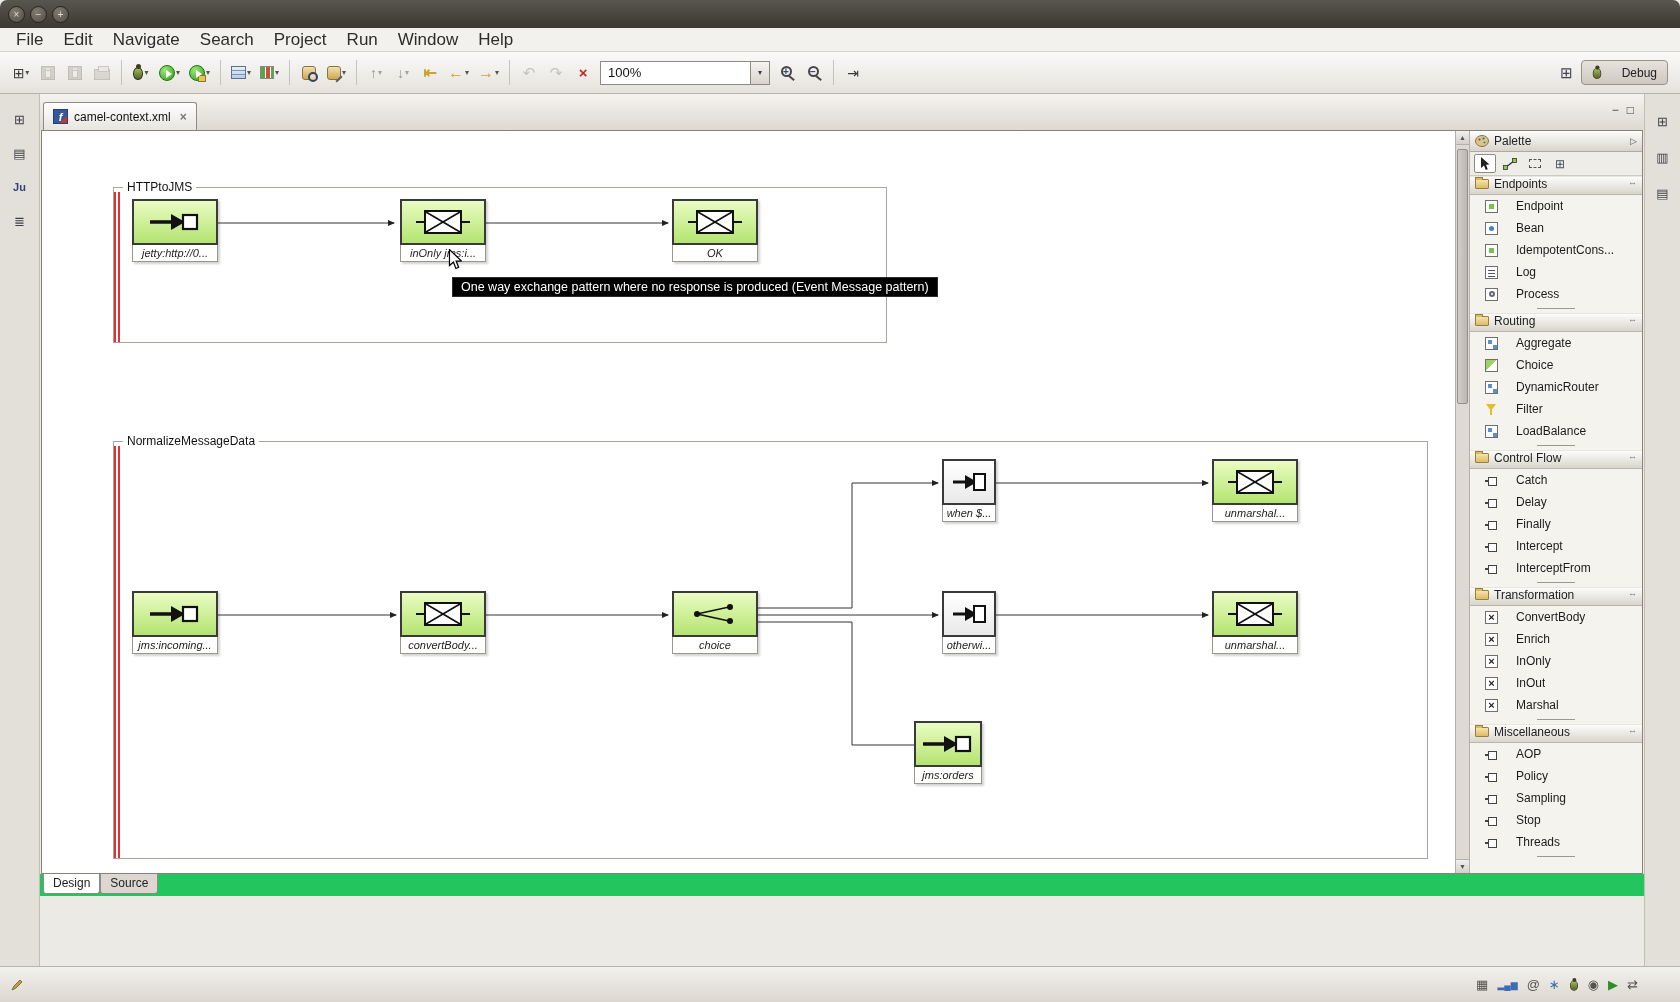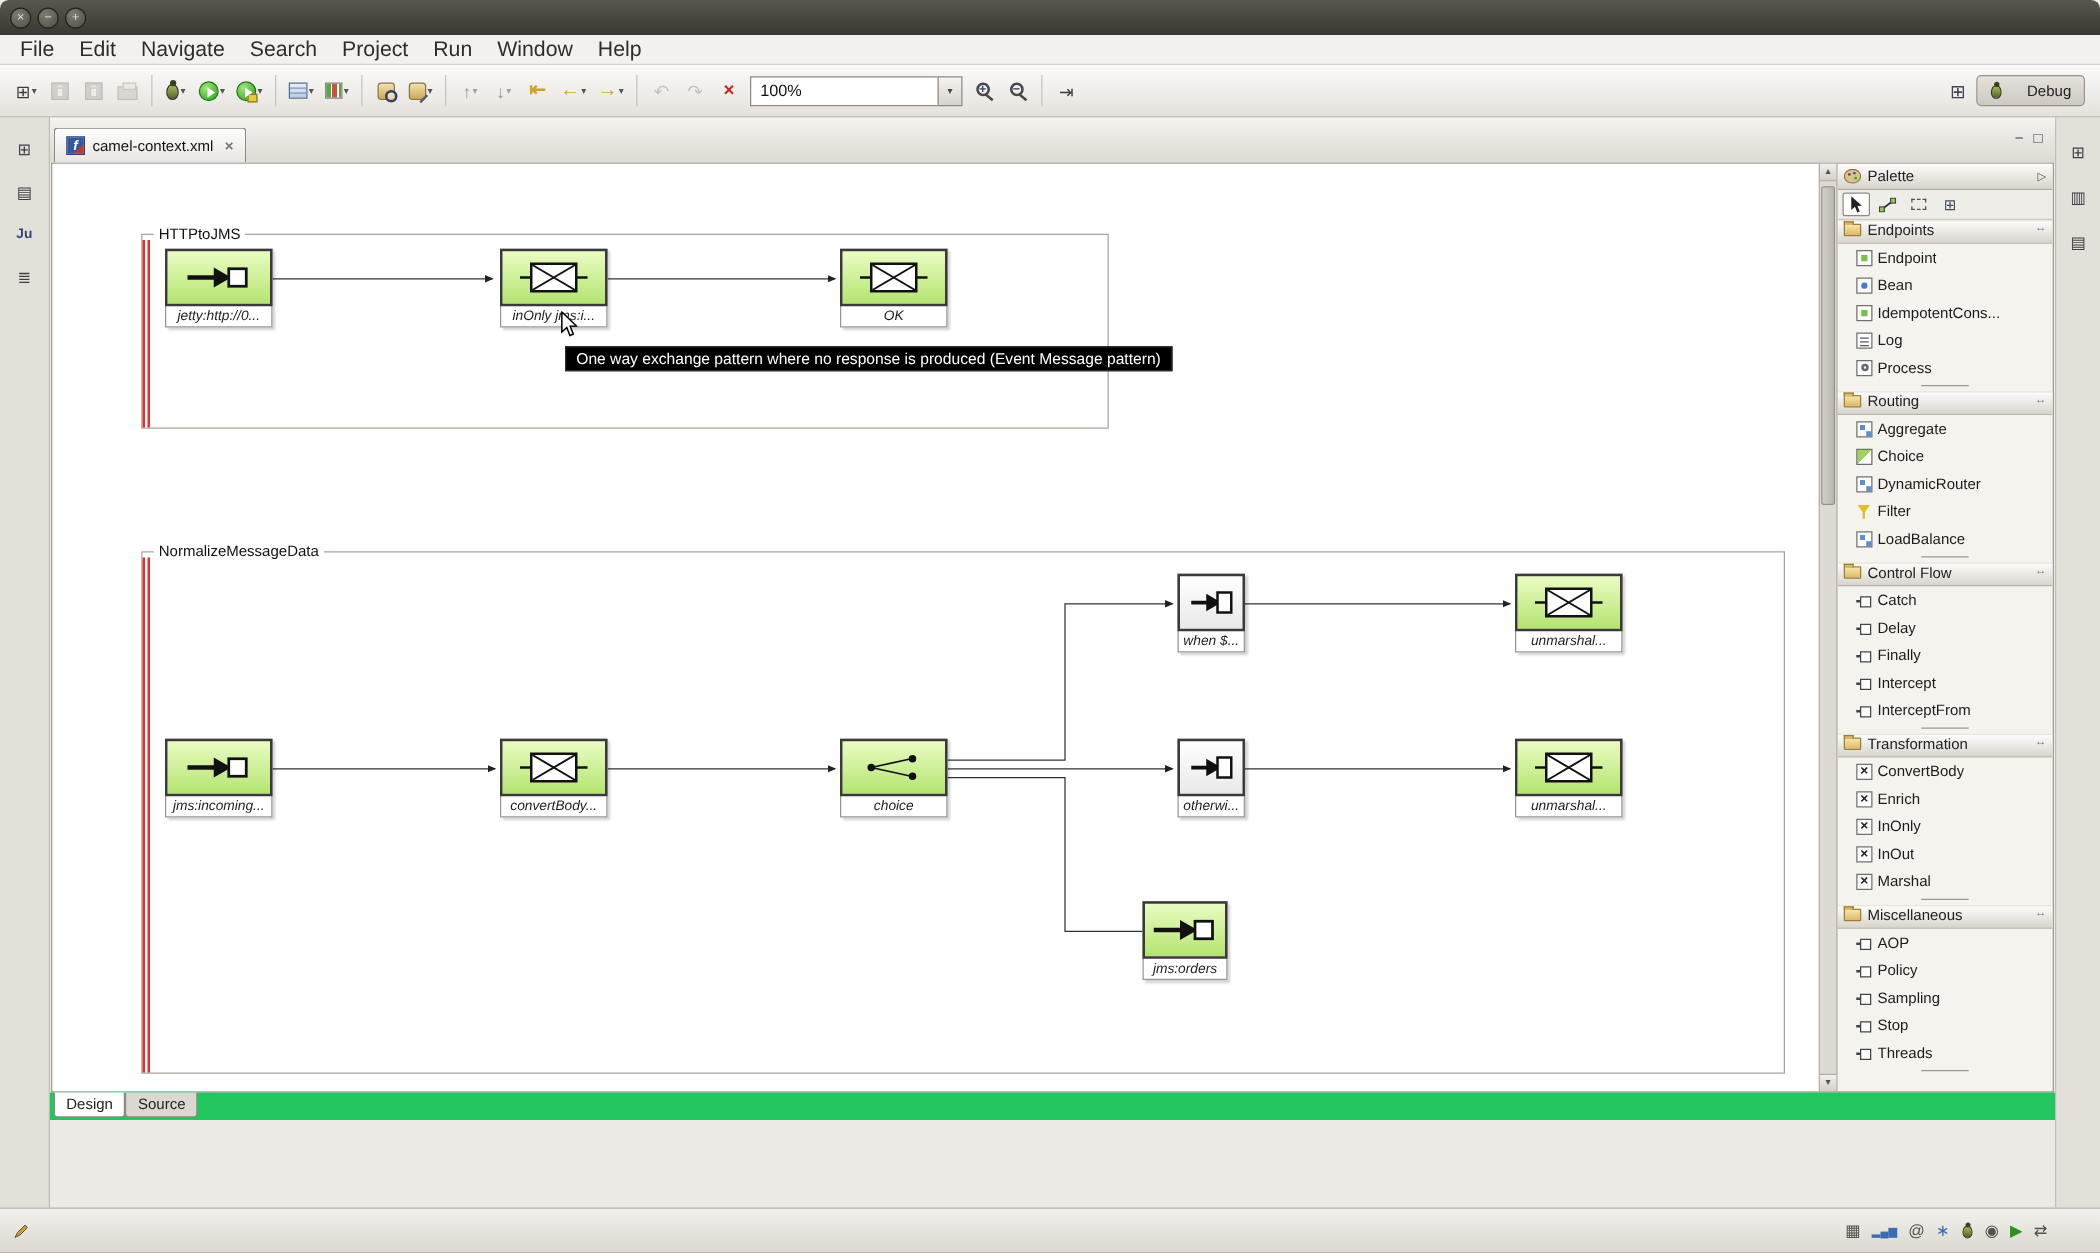--- a/index.html
+++ b/index.html
@@ -96,21 +96,21 @@
   .phead-arrow{margin-left:auto;font-size:9px;color:#555}
   .ptools{height:24px;display:flex;align-items:center;gap:3px;padding:0 4px;background:#efede7;border-bottom:1px solid #cfcbc3}
   .tool{width:22px;height:19px;display:flex;align-items:center;justify-content:center;border:1px solid transparent;border-radius:2px}
   .tool.active{border-color:#8f8b83;background:#fff}
   .marquee{width:12px;height:9px;border:1px dashed #555}
   .glyph12{font-size:12px;color:#44505e;line-height:12px}
   .psec-head{height:19px;display:flex;align-items:flex-start;gap:5px;padding:0 5px;background:linear-gradient(#fcfcfb,#d9d5cd);border-top:1px solid #e9e6e0;border-bottom:1px solid #b9b4ac;color:#222}
   .pin{margin-left:auto;font-size:9px;color:#777}
   .folder{width:14px;height:10px;background:linear-gradient(#f6e4a9,#ddba66);border:1px solid #97803e;border-radius:1px;position:relative;margin-top:2px}
   .folder::before{content:"";position:absolute;top:-3px;left:-1px;width:6px;height:2px;background:#ddba66;border:1px solid #97803e;border-bottom:none}
-  .pitem{height:22px;display:flex;align-items:center;gap:4px;padding-left:15px;color:#1c1c1c}
+  .pitem{height:22px;display:flex;align-items:center;gap:18px;padding-left:15px;color:#1c1c1c}
   .plabel{white-space:nowrap;overflow:hidden}
   .psep{width:38px;margin:3px auto 4px auto;border-top:1px solid #9d988f}
   .pi{width:13px;height:13px;flex:0 0 13px;border:1px solid #6f6f6f;background:#fff;position:relative}
   .pi-green::after{content:"";position:absolute;inset:3px;background:#79c24a}
   .pi-circle::after{content:"";position:absolute;inset:3px;border-radius:50%;background:#4a7ec2}
   .pi-lines::after{content:"";position:absolute;left:2px;right:2px;top:3px;height:1.6px;background:#556;box-shadow:0 3px 0 #556,0 6px 0 #556}
   .pi-gear::after{content:"";position:absolute;inset:2.5px;border-radius:50%;border:2px solid #667}
   .pi-x::after{content:"×";position:absolute;inset:0;text-align:center;font-size:11px;line-height:11.5px;color:#222;font-weight:bold}
   .pi-split{background:linear-gradient(135deg,#9cd45f 50%,#fff 50%)}
   .pi-agg::after{content:"";position:absolute;left:2px;top:2px;width:4px;height:4px;background:#5a8fd0;box-shadow:5px 5px 0 #5a8fd0}

